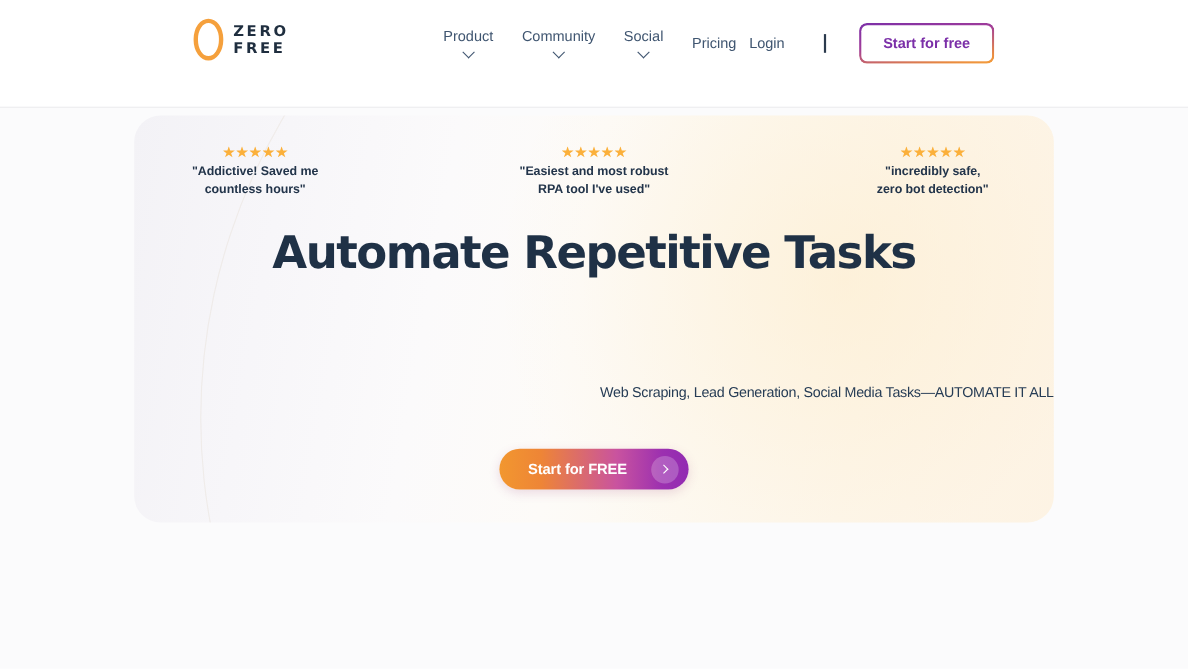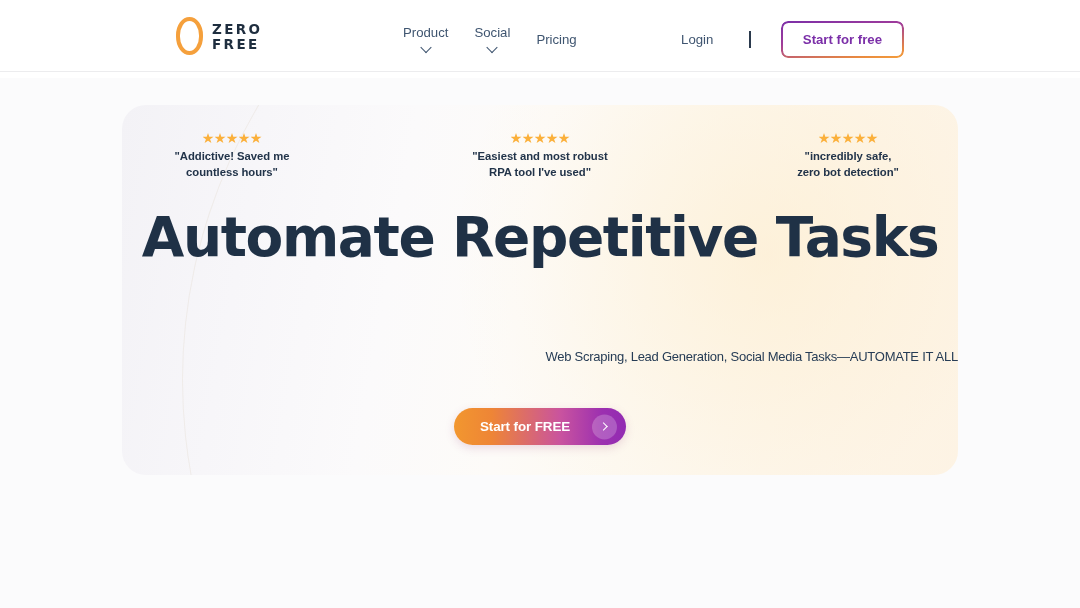--- a/index.html
+++ b/index.html
@@ -18,21 +18,21 @@
     width: 1080px;
     height: 608px;
     background: #ffffff;
   }
 
   
   .header {
     position: absolute;
     top: 0; left: 0;
     width: 1080px;
-    height: 72px;
+    height: 98px;
     background: #ffffff;
     border-bottom: 1px solid #ececee;
     display: flex;
     align-items: center;
     z-index: 20;
   }
 
   .logo {
     position: absolute;
     left: 176px;
@@ -242,21 +242,21 @@
     letter-spacing: -0.05px;
   }
 
   
   .headline {
     position: absolute;
     top: 103px;
     left: 0;
     width: 100%;
     text-align: center;
-    font-size: 55px;
+    font-size: 41px;
     font-weight: 700;
     color: #1f3146;
     line-height: 1.09;
     letter-spacing: -1.4px;
     font-family: "DejaVu Sans", sans-serif;
   }
 
   .subheadline {
     position: absolute;
     top: 244px;
@@ -335,20 +335,24 @@
         <span>FREE</span>
       </div>
     </div>
 
     <nav class="nav">
       <div class="nav-item">
         <span>Product</span>
         <i class="chev"></i>
       </div>
       <div class="nav-item">
+        <span>Community</span>
+        <i class="chev"></i>
+      </div>
+      <div class="nav-item">
         <span>Social</span>
         <i class="chev"></i>
       </div>
       <div class="nav-item">
         <span>Pricing</span>
       </div>
     </nav>
 
     <div class="header-right">
       <span class="login-link">Login</span>

